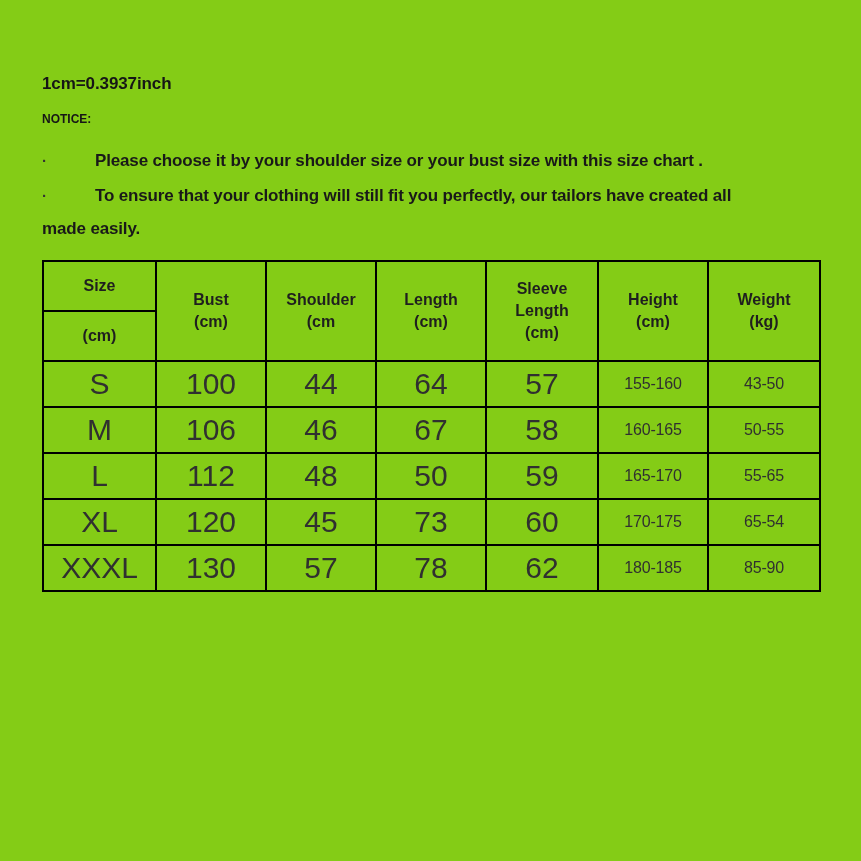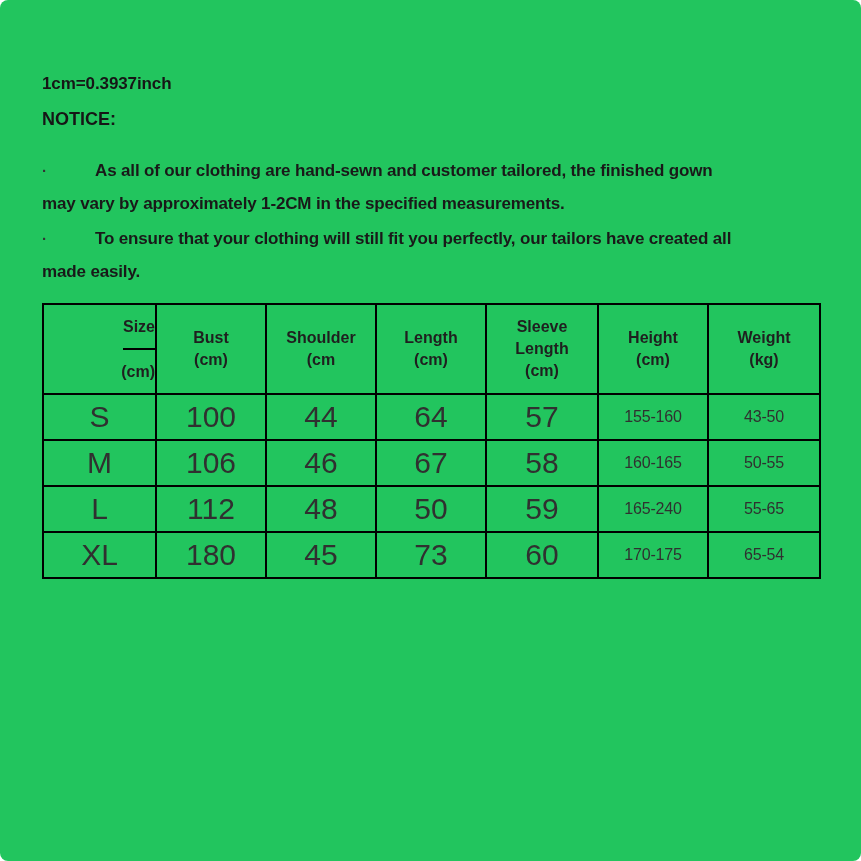--- a/index.html
+++ b/index.html
@@ -6,39 +6,38 @@
     margin: 0;
     padding: 0;
     background: #ffffff;
   }
   .page {
     position: relative;
     width: 861px;
     height: 861px;
     box-sizing: border-box;
     padding: 74px 60px 0 42px;
-    background: #22c55e;
+    background: #84cc16;
     font-family: "Liberation Sans", sans-serif;
     color: #1c1c1c;
     overflow: hidden;
-    border-radius: 8px;
   }
   .eq-line {
     font-size: 17px;
     font-weight: bold;
     line-height: 20px;
     margin: 0 0 15px 0;
     color: #161616;
     letter-spacing: -0.1px;
   }
   .notice-heading {
-    font-size: 18px;
+    font-size: 12px;
     font-weight: bold;
     line-height: 20px;
-    margin: 0 0 25px 0;
+    margin: 0 0 15px 0;
     color: #161616;
   }
   .bullet {
     margin: 0 0 2px 0;
   }
   .bullet .line {
     font-size: 17px;
     font-weight: bold;
     line-height: 33px;
     color: #191919;
@@ -68,21 +67,21 @@
   .size-table th {
     height: 88px;
     font-size: 16px;
     font-weight: bold;
     color: #1f1f1f;
     line-height: 22px;
   }
   .th-label { white-space: pre-line; }
   .th-unit  { white-space: nowrap; }
   th.size-th { padding: 0; }
-  .size-th-inner { display: flex; flex-direction: column; height: 88px; align-items: flex-end; }
+  .size-th-inner { display: flex; flex-direction: column; height: 98px; }
   .size-th-top {
     flex: 1;
     display: flex; align-items: center; justify-content: center;
     border-bottom: 2px solid #000;
   }
   .size-th-bottom {
     flex: 1;
     display: flex; align-items: center; justify-content: center;
   }
   .size-table td {
@@ -109,25 +108,24 @@
 </head>
 <body>
 
 <div class="page">
 
   <p class="eq-line">1cm=0.3937inch</p>
 
   <p class="notice-heading">NOTICE:</p>
 
 
-
   <div class="bullet">
-    <div class="line"><span class="dot">·</span><span>As all of our clothing are hand-sewn and customer tailored, the finished gown</span></div>
-    <div class="line">may vary by approximately 1-2CM in the specified measurements.</div>
+    <div class="line"><span class="dot">·</span><span>Please choose it by your shoulder size or your bust size with this size chart .</span></div>
   </div>
+
 
   <div class="bullet">
     <div class="line"><span class="dot">·</span><span>To ensure that your clothing will still fit you perfectly, our tailors have created all</span></div>
     <div class="line">made easily.</div>
   </div>
 
   <table class="size-table">
     <colgroup>
       <col class="c1">
         <col class="c2">
@@ -190,28 +188,37 @@
           <td>58</td>
           <td>160-165</td>
           <td>50-55</td>
         </tr>
         <tr>
           <td>L</td>
           <td>112</td>
           <td>48</td>
           <td>50</td>
           <td>59</td>
-          <td>165-240</td>
+          <td>165-170</td>
           <td>55-65</td>
         </tr>
         <tr>
           <td>XL</td>
-          <td>180</td>
+          <td>120</td>
           <td>45</td>
           <td>73</td>
           <td>60</td>
           <td>170-175</td>
           <td>65-54</td>
         </tr>
+        <tr>
+          <td>XXXL</td>
+          <td>130</td>
+          <td>57</td>
+          <td>78</td>
+          <td>62</td>
+          <td>180-185</td>
+          <td>85-90</td>
+        </tr>
       </tbody>
   </table>
 
 </div>
 
 </body></html>

